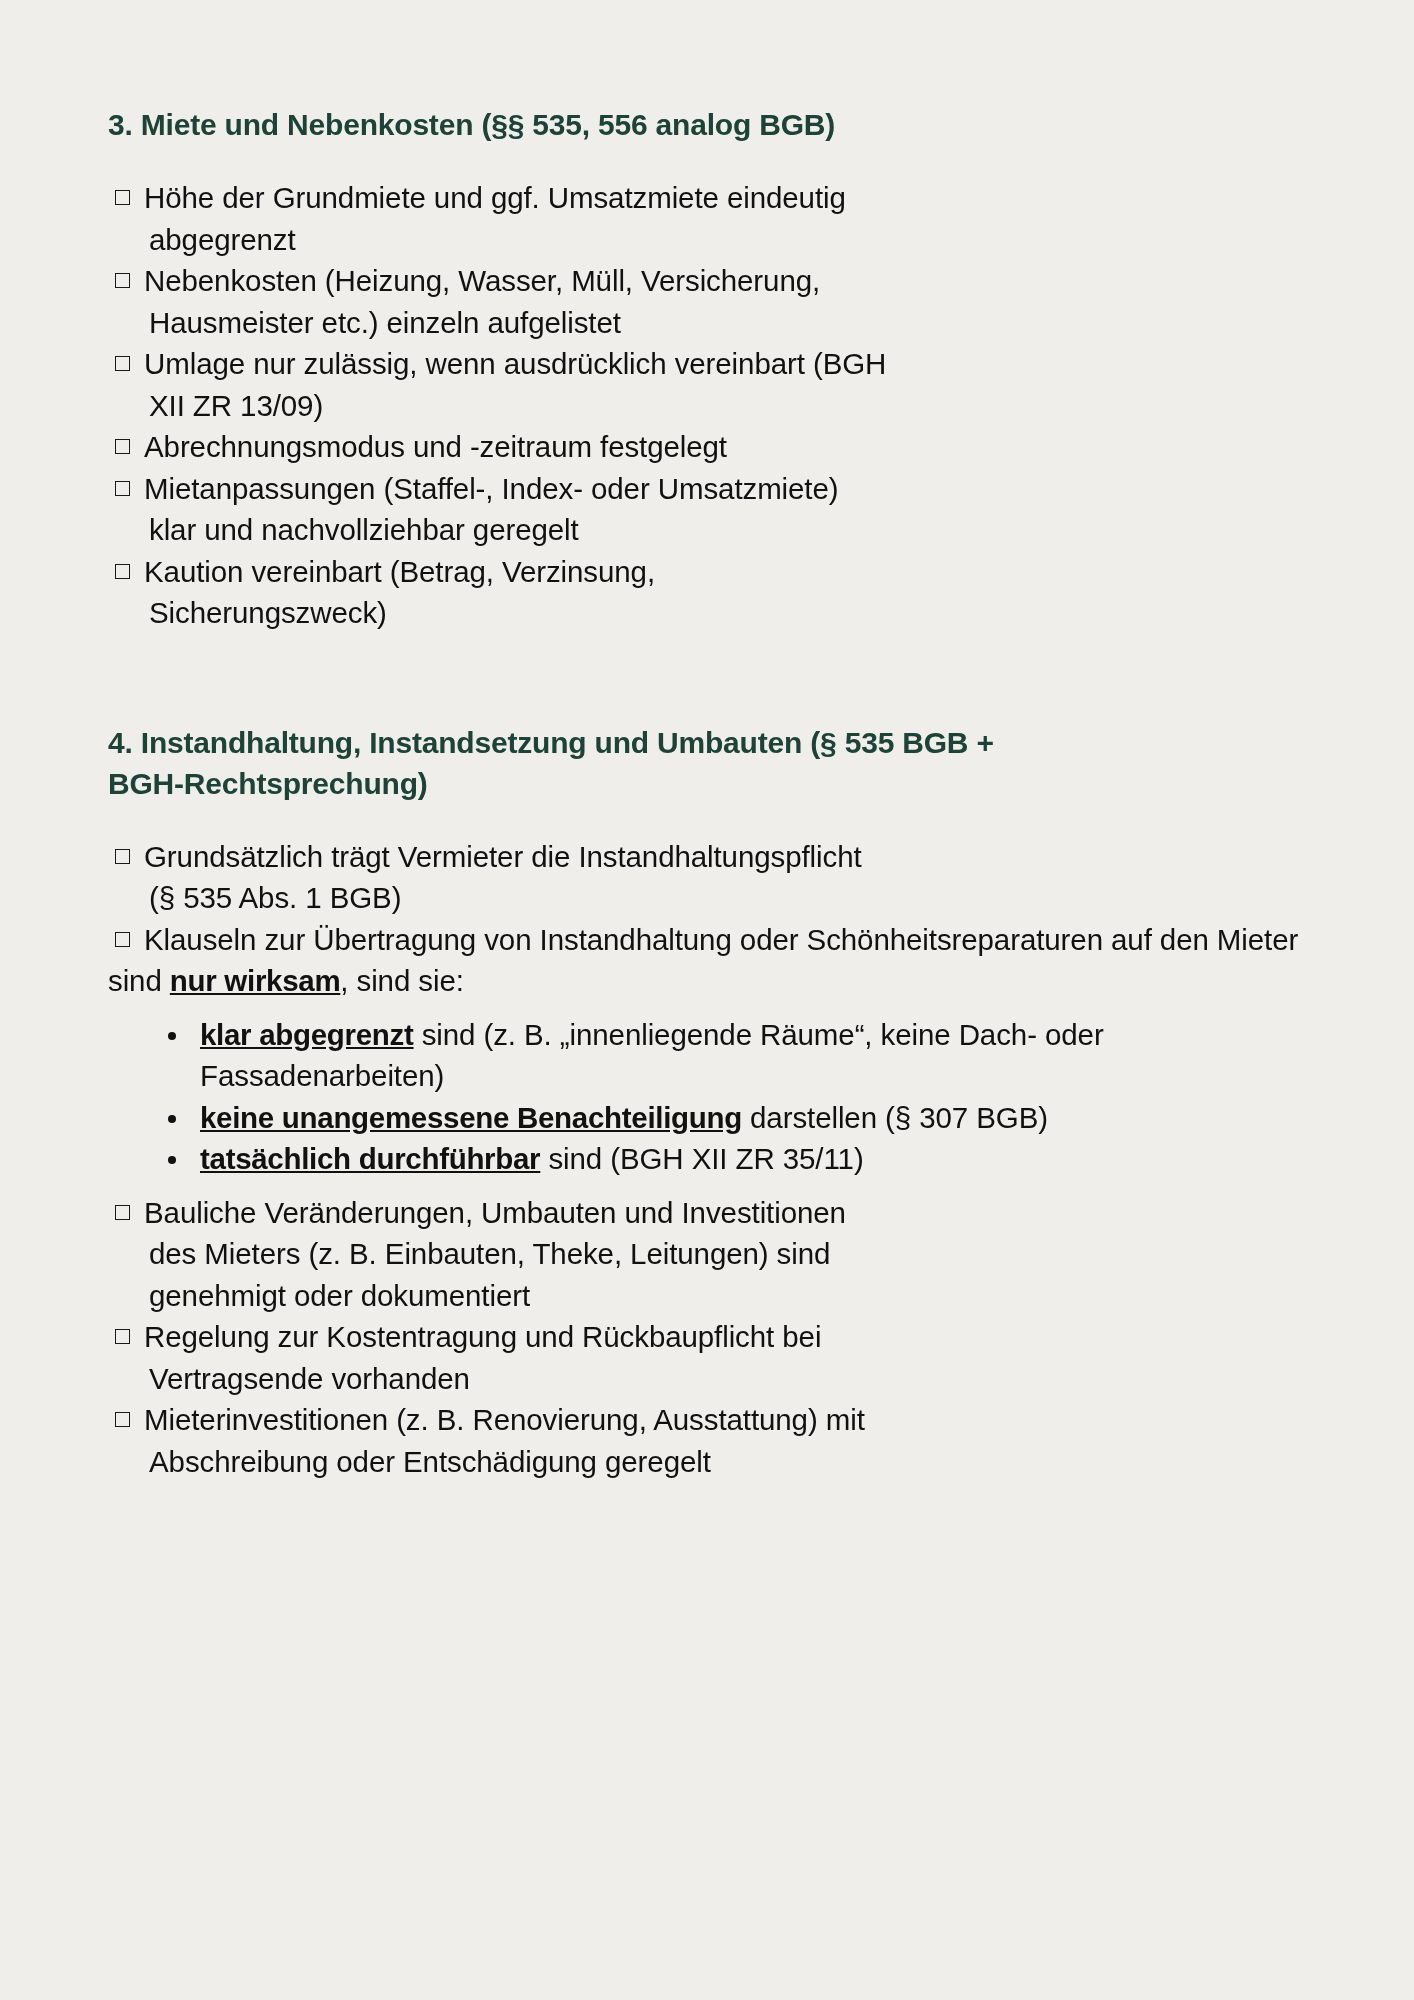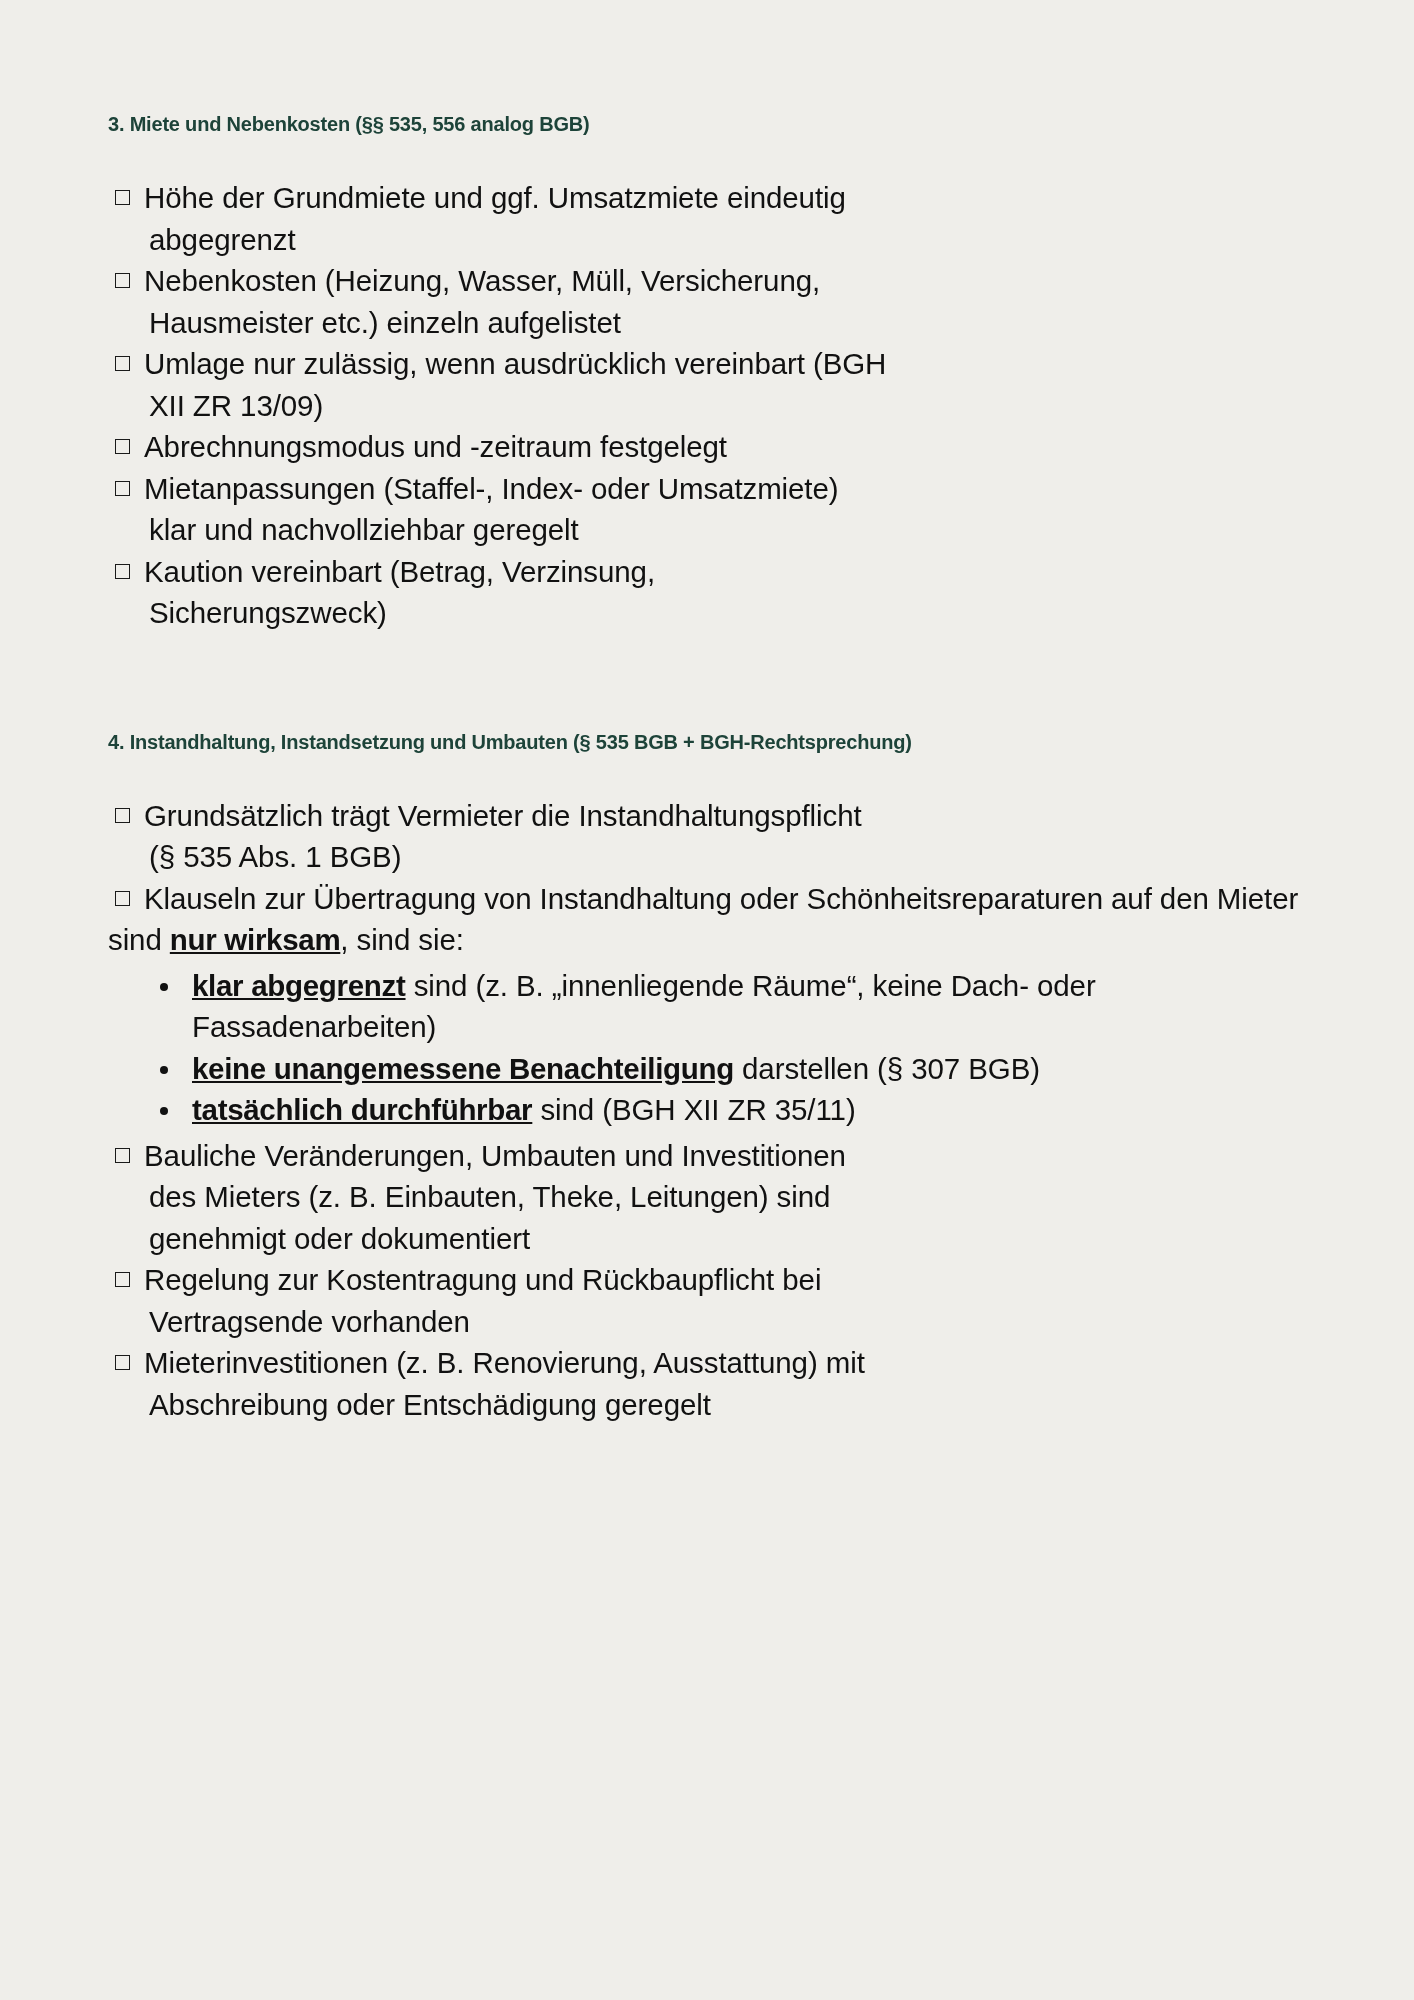--- a/index.html
+++ b/index.html
@@ -19,21 +19,21 @@
     height: 2000px;
     box-sizing: border-box;
     padding: 0 105px 0 108px;
     position: relative;
   }
 
   
   .section-heading {
     color: #1d4339;
     font-weight: 700;
-    font-size: 20px;
+    font-size: 30px;
     line-height: 41px;
     letter-spacing: -0.2px;
     margin: 0;
     max-width: 900px;
   }
   .h-sec3 { padding-top: 104px; }
   .h-sec4 { padding-top: 0; max-width: 890px; }
 
   
   .checklist {
@@ -72,21 +72,21 @@
 
   .subsection-intro {
     font-size: 29.5px;
     line-height: 41.5px;
     color: #111111;
     letter-spacing: -0.1px;
   }
 
   .bullet-list {
     list-style: none;
-    margin: 4px;
+    margin: 12px;
     padding: 0;
   }
   .bullet-item {
     position: relative;
     font-size: 29.5px;
     line-height: 41.5px;
     color: #111111;
     letter-spacing: -0.1px;
     padding-left: 80px;
     margin: 0;

